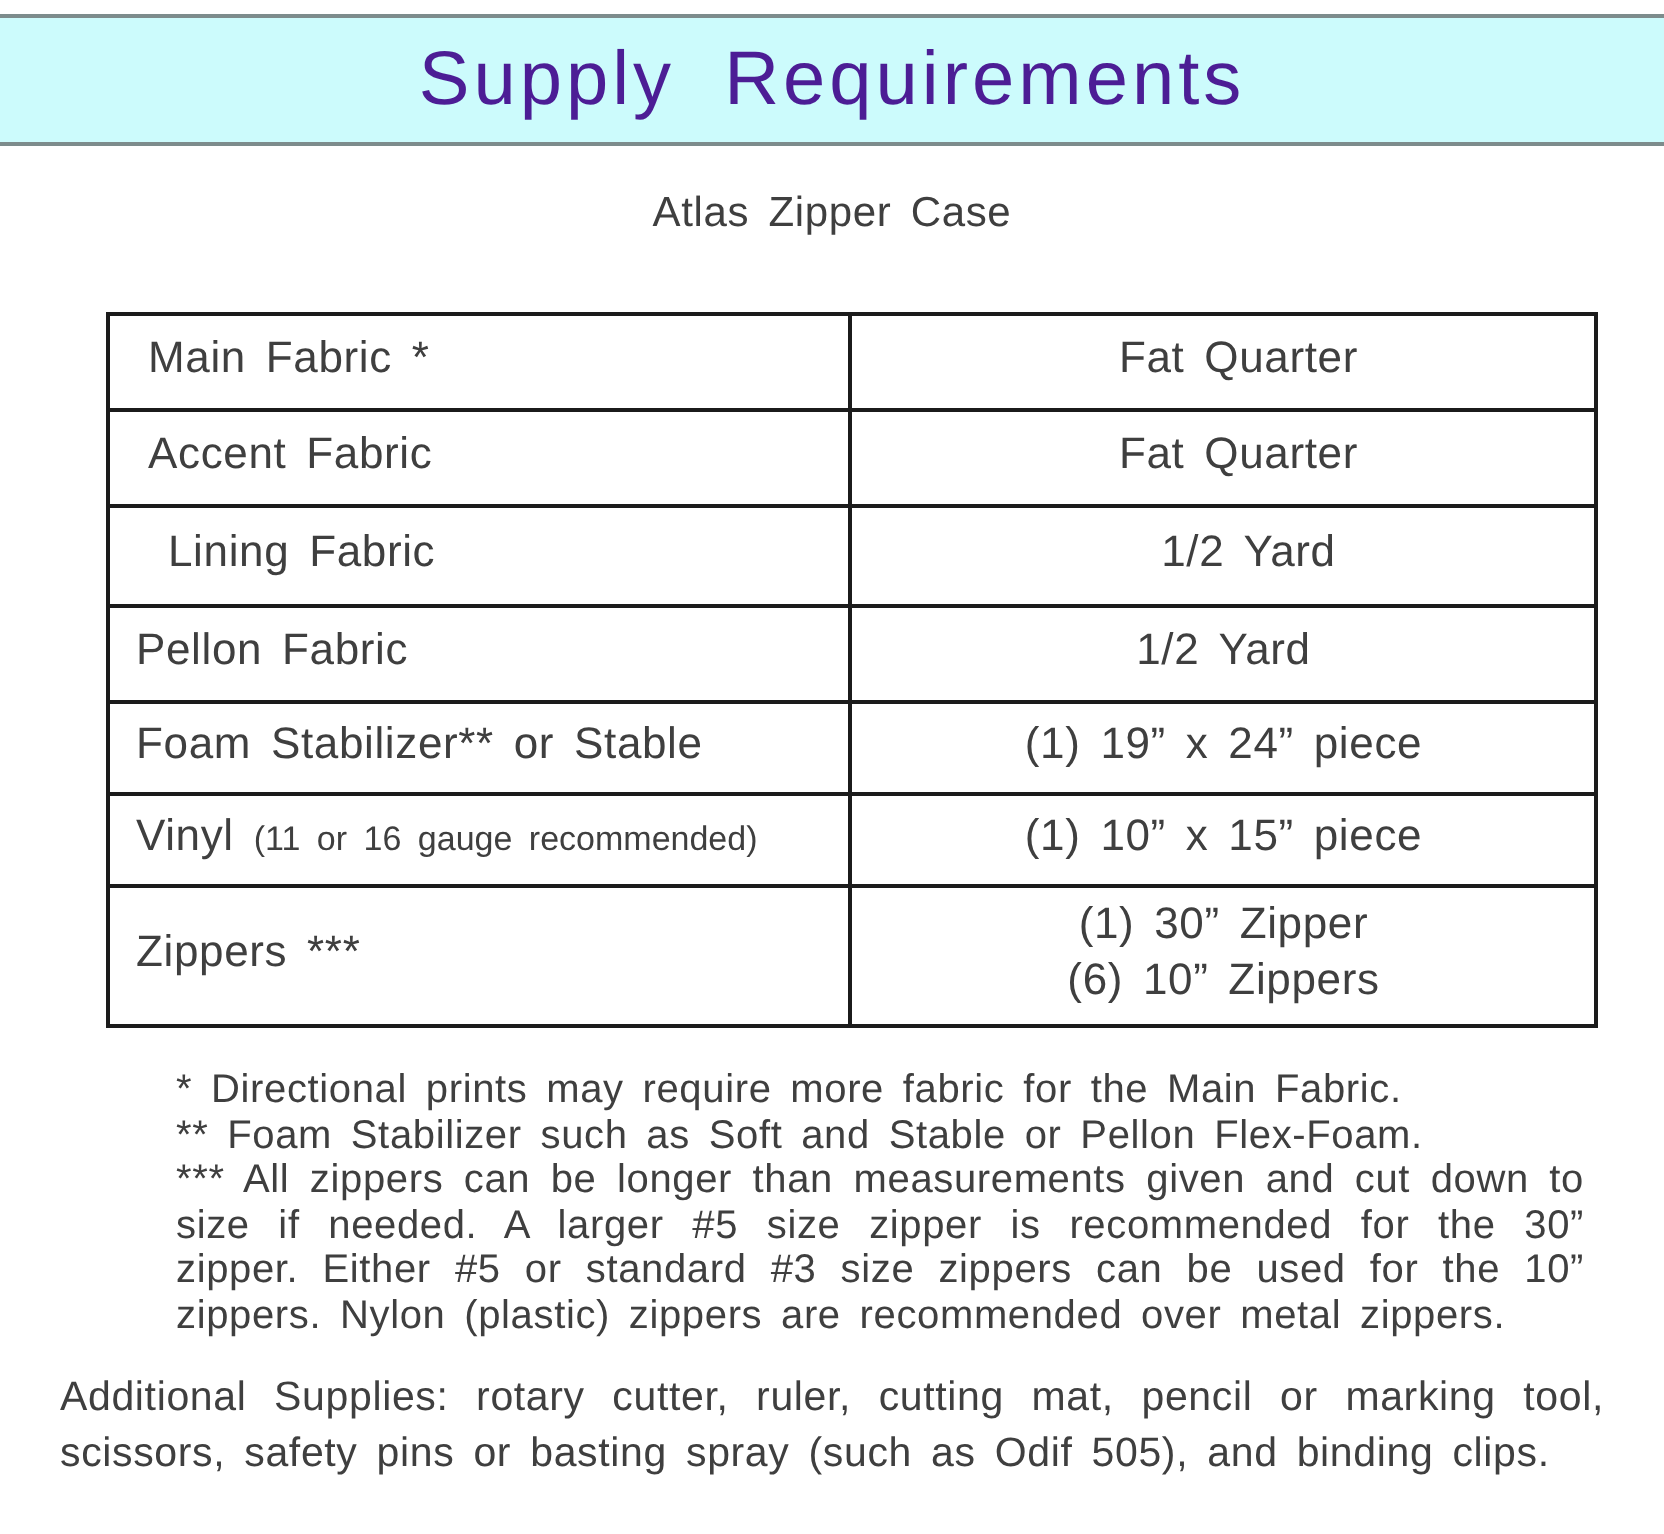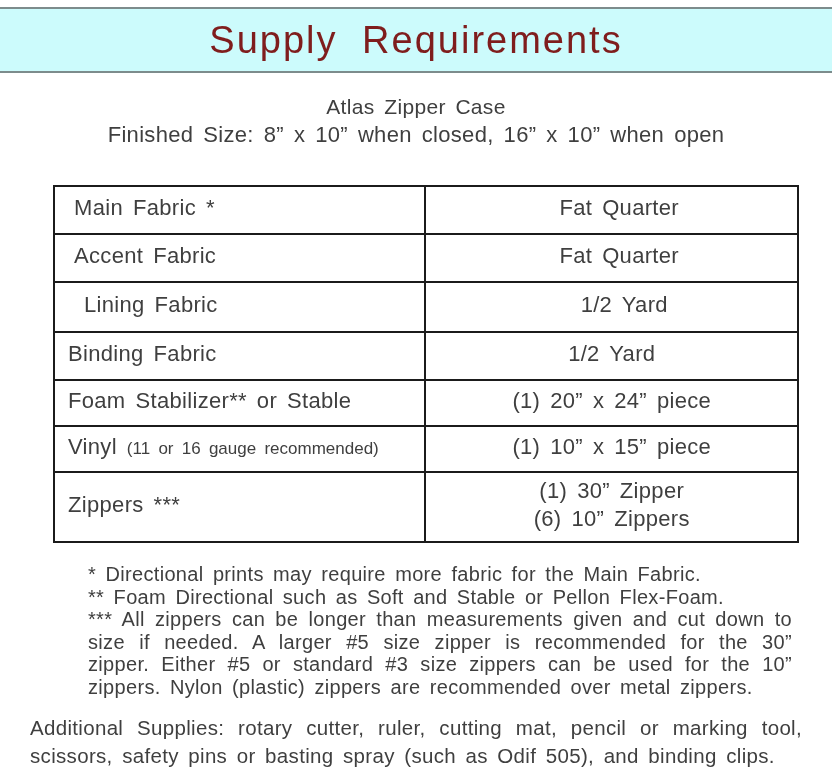--- a/index.html
+++ b/index.html
@@ -21,21 +21,21 @@
     background: var(--banner-bg, #ccfbfc);
     border-top: 2px solid var(--banner-border, #7d8c8c);
     border-bottom: 2px solid var(--banner-border, #7d8c8c);
     display: flex; align-items: center; justify-content: center;
   }
   .banner h1 {
     font-size: 38px;
     font-weight: 400;
     letter-spacing: 2px;
     word-spacing: 12px;
-    color: #7f1d1d;
+    color: #4c1d95;
   }
 
   
   .subtitle { margin-top: 20px; text-align: center; }
   .subtitle .pattern-name { font-size: 21px; line-height: 27px; }
   .subtitle .finished-size { font-size: 22px; line-height: 29px; }
 
   
   table.supply-table {
     margin: 36px 0 0 53px;
@@ -79,63 +79,62 @@
 <body>
 
 <div class="page">
 
   <header class="banner">
     <h1>Supply Requirements</h1>
   </header>
 
   <div class="subtitle">
     <div class="pattern-name">Atlas Zipper Case</div>
-    <div class="finished-size">Finished Size: 8” x 10” when closed, 16” x 10” when open</div>
   </div>
 
   <table class="supply-table">
     <tbody>
       <tr class="r1">
         <td class="item">Main Fabric *</td>
         <td class="qty">Fat Quarter</td>
       </tr>
       <tr class="r2">
         <td class="item">Accent Fabric</td>
         <td class="qty">Fat Quarter</td>
       </tr>
       <tr class="r3">
         <td class="item">Lining Fabric</td>
         <td class="qty">1/2 Yard</td>
       </tr>
       <tr class="r4">
-        <td class="item">Binding Fabric</td>
+        <td class="item">Pellon Fabric</td>
         <td class="qty">1/2 Yard</td>
       </tr>
       <tr class="r5">
         <td class="item">Foam Stabilizer** or Stable</td>
-        <td class="qty">(1) 20” x 24” piece</td>
+        <td class="qty">(1) 19” x 24” piece</td>
       </tr>
       <tr class="r6">
         <td class="item">
           <span>Vinyl</span>
           <span class="item-note">(11 or 16 gauge recommended)</span>
         </td>
         <td class="qty">(1) 10” x 15” piece</td>
       </tr>
       <tr class="r7">
         <td class="item">Zippers ***</td>
         <td class="qty">
           <div class="qty-line">(1) 30” Zipper</div>
           <div class="qty-line">(6) 10” Zippers</div>
         </td>
       </tr>
     </tbody>
   </table>
 
   <div class="footnotes">
     <p class="single">* Directional prints may require more fabric for the Main Fabric.</p>
-    <p class="single">** Foam Directional such as Soft and Stable or Pellon Flex-Foam.</p>
+    <p class="single">** Foam Stabilizer such as Soft and Stable or Pellon Flex-Foam.</p>
     <p>*** All zippers can be longer than measurements given and cut down to size if needed. A larger #5 size zipper is recommended for the 30” zipper. Either #5 or standard #3 size zippers can be used for the 10” zippers. Nylon (plastic) zippers are recommended over metal zippers.</p>
   </div>
 
   <p class="additional">Additional Supplies: rotary cutter, ruler, cutting mat, pencil or marking tool, scissors, safety pins or basting spray (such as Odif 505), and binding clips.</p>
 
 </div>
 
 </body></html>

